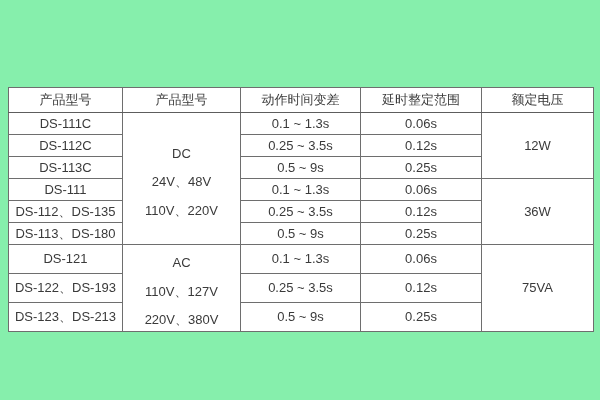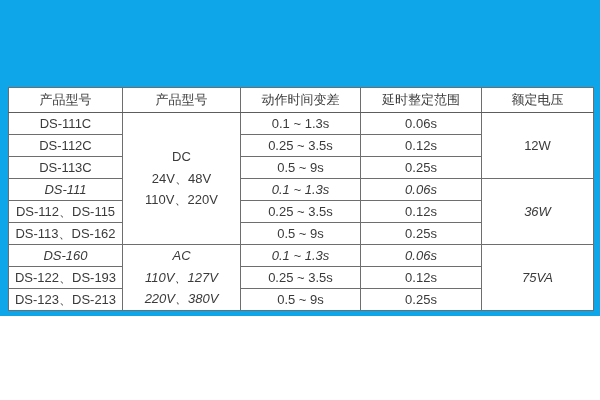--- a/index.html
+++ b/index.html
@@ -5,22 +5,22 @@
   * { box-sizing: border-box; }
   html, body {
     margin: 0; padding: 0;
     width: 600px; height: 400px;
     background: #ffffff;
     overflow: hidden;
     font-family: "Liberation Sans", "DejaVu Sans", sans-serif;
   }
   .page {
     position: relative;
-    width: 600px; height: 316px;
-    background: #0ea5e9;
+    width: 600px; height: 400px;
+    background: #86efac;
   }
   table.spec-table {
     position: absolute;
     left: 8px; top: 87px;
     width: 585px;
     border-collapse: collapse;
     table-layout: fixed;
     border: 1px solid #5d5d5d;
   }
   .spec-table th, .spec-table td {
@@ -31,27 +31,27 @@
     text-align: center;
     vertical-align: middle;
     padding: 0;
     white-space: nowrap;
     overflow: hidden;
     background: #ffffff;
   }
   .spec-table thead tr { height: 25px; }
   .spec-table tbody tr { height: 22px; }
   .spec-table thead th { border-bottom-color: #5d5d5d; }
-  tr.group-start td { border-top-color: #5d5d5d; font-style: italic; }
+  tr.group-start td { border-top-color: #5d5d5d; }
   col.c1 { width: 114px; }
   col.c2 { width: 118px; }
   col.c3 { width: 120px; }
   col.c4 { width: 121px; }
   col.c5 { width: 112px; }
-  td.voltage-cell div { line-height: 21.5px; }
+  td.voltage-cell div { line-height: 21.5px; margin-top: 7px; }
 </style>
 </head>
 <body>
 
 <div class="page">
   <table class="spec-table">
     <colgroup>
       <col class="c1">
         <col class="c2">
         <col class="c3">
@@ -89,31 +89,31 @@
         <td>0.5 ~ 9s</td>
         <td>0.25s</td>
       </tr>
       <tr class="group-start">
         <td>DS-111</td>
         <td>0.1 ~ 1.3s</td>
         <td>0.06s</td>
         <td rowspan="3">36W</td>
       </tr>
       <tr>
-        <td>DS-112、DS-115</td>
+        <td>DS-112、DS-135</td>
         <td>0.25 ~ 3.5s</td>
         <td>0.12s</td>
       </tr>
       <tr>
-        <td>DS-113、DS-162</td>
+        <td>DS-113、DS-180</td>
         <td>0.5 ~ 9s</td>
         <td>0.25s</td>
       </tr>
       <tr class="group-start">
-        <td>DS-160</td>
+        <td>DS-121</td>
         <td class="voltage-cell" rowspan="3">
           <div>AC</div>
           <div>110V、127V</div>
           <div>220V、380V</div>
         </td>
         <td>0.1 ~ 1.3s</td>
         <td>0.06s</td>
         <td rowspan="3">75VA</td>
       </tr>
       <tr>

